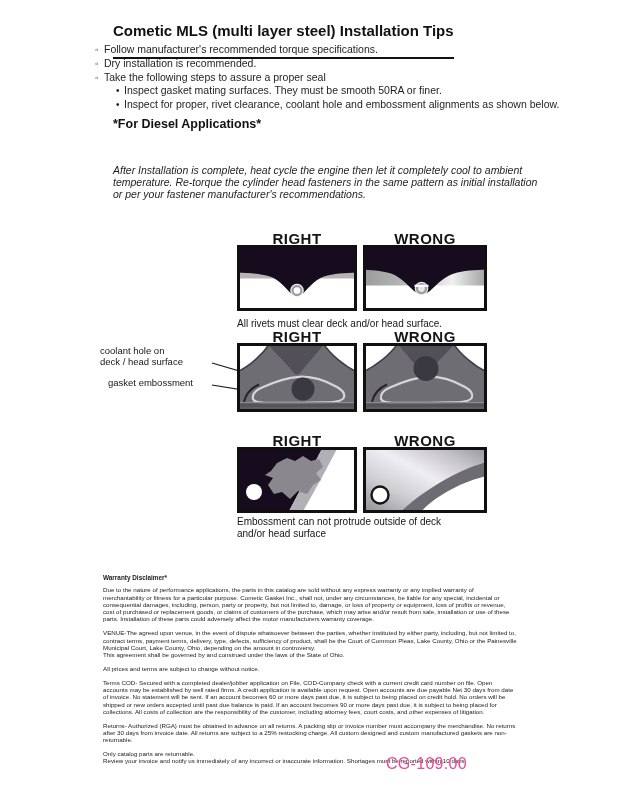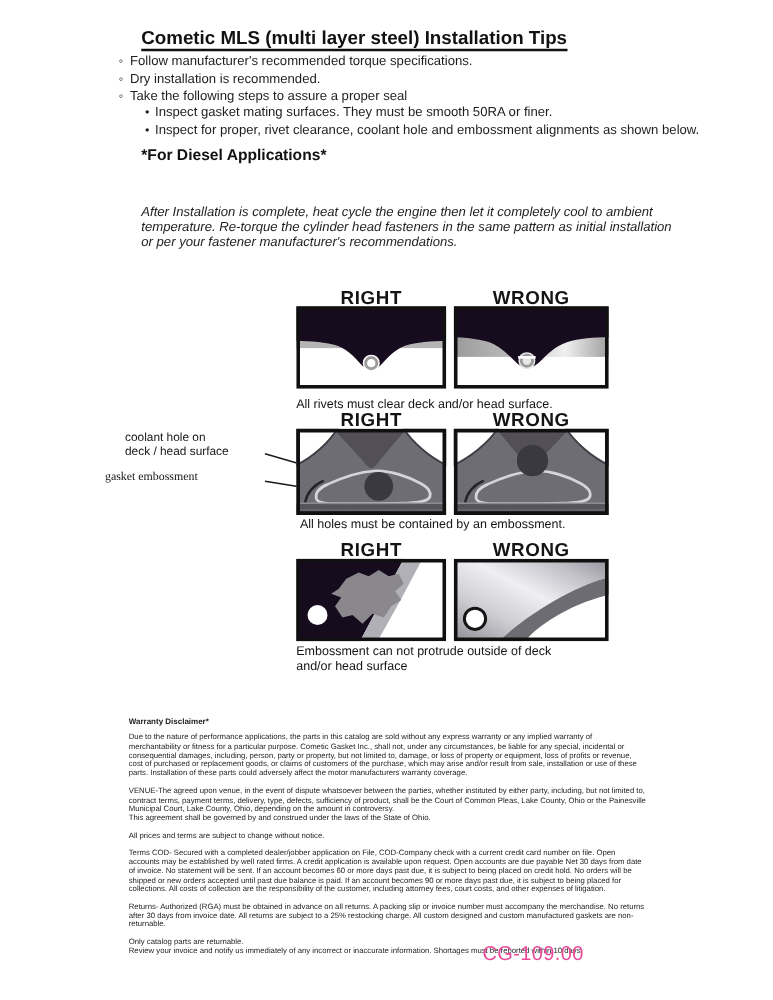--- a/index.html
+++ b/index.html
@@ -1,20 +1,20 @@
 <!DOCTYPE html>
 <html><head>
 <meta charset="utf-8">
 <style>
   html,body{margin:0;padding:0;background:#ffffff;}
   .page{position:relative;width:618px;height:800px;background:#ffffff;overflow:hidden;
         font-family:"Liberation Sans", sans-serif;color:#1c1c1c;}
   .abs{position:absolute;}
   .title{left:113px;top:22px;font-size:15px;font-weight:bold;color:#111;
-         border-bottom:2px solid #111;padding-bottom:0;white-space:nowrap;}
+         border-bottom:2px solid #111;padding-bottom:18px;white-space:nowrap;}
   .bullets{left:95px;top:43px;font-size:10.5px;line-height:13.8px;color:#1e1e1e;width:505px;}
   .b-row{white-space:nowrap;}
   .b-glyph{display:inline-block;width:9px;font-size:10px;}
   .b-sub{padding-left:21px;}
   .b-sub .b-glyph{width:8px;}
   .diesel-h{left:113px;top:117px;font-size:12.5px;font-weight:bold;color:#111;text-align:center;}
   .para{left:113px;width:450px;font-size:10.5px;line-height:12px;color:#1e1e1e;
         white-space:pre-line;margin:0;}
   .p1{top:134px;} .p2{top:164px;font-style:italic;} .p3{top:204px;}
   .dg-label{font-size:15px;font-weight:bold;color:#141414;text-align:center;letter-spacing:.5px;}
@@ -23,21 +23,21 @@
   .r3-right{left:237px;top:432px;width:120px;} .r3-wrong{left:363px;top:432px;width:124px;}
   .box1r{left:237px;top:245px;} .box1w{left:363px;top:245px;}
   .box2r{left:237px;top:343px;} .box2w{left:363px;top:343px;}
   .box3r{left:237px;top:447px;} .box3w{left:363px;top:447px;}
   .caption{font-size:10px;color:#151515;white-space:pre-line;}
   .cap1{left:237px;top:302px;width:300px;margin-top:16px;}
   .cap2{left:240px;top:414px;width:300px;}
   .cap3{left:237px;top:516px;width:240px;line-height:12px;}
   .callout{font-size:9.5px;line-height:11px;color:#161616;text-align:left;white-space:pre-line;}
   .co1{left:100px;top:345px;width:112px;}
-  .co2{left:84px;top:377px;width:112px;font-family:Liberation Serif, serif;}
+  .co2{left:108px;top:377px;width:112px;}
   .leaders{left:205px;top:352px;pointer-events:none;}
   .legal{left:103px;top:574px;width:414px;font-size:6.2px;line-height:7.3px;color:#222;}
   .legal h4{margin:0 0 5px 0;font-size:6.4px;}
   .legal p{margin:0 0 6.5px 0;white-space:pre-line;}
   .legal p.tight{margin-bottom:0;}
   .docnum{left:386px;top:755px;font-size:16px;color:#ec4899;letter-spacing:.3px;}
   svg{display:block;}
 </style>
 </head>
 <body>
@@ -124,21 +124,20 @@
     <path d="M124,0 H90 C97,11 111,23 124,29 Z" fill="#ffffff" stroke="#403d46" stroke-width="1.5"></path>
     <path d="M9,59 C11,50 16,45 24,41.5" fill="none" stroke="#26232b" stroke-width="2"></path>
     <path d="M18,56 C17,51 20,47.5 27,44.5 C39,39 53,34.5 64,33.8 C77,33 92,38.5 102,44 C108,47.4 110,50.5 109,54 C108,57.8 101,59.2 91,59.4 C70,59.8 42,60 29,59.8 C22,59.7 19,58.5 18,56 Z" fill="none" stroke="#d6d4da" stroke-width="2.2"></path>
     <circle cx="63" cy="25.5" r="12.5" fill="#3a3841"></circle>
     <rect x="0" y="59" width="124" height="1.3" fill="#8e8c93"></rect>
     <rect x="0" y="60.3" width="124" height="8.7" fill="#56545b"></rect>
     <rect x="0" y="64.5" width="124" height="1" fill="#6d6b72"></rect>
     <rect x="1.5" y="1.5" width="121" height="66" fill="none" stroke="#101010" stroke-width="3"></rect>
   </svg>
 
-  <div class="abs caption cap2">All holes must be contained by an embossment.</div>
 
   <div class="abs dg-label r3-right">RIGHT</div>
   <div class="abs dg-label r3-wrong">WRONG</div>
 
   <svg class="abs box3r" width="120" height="66" viewBox="0 0 120 66">
     <rect x="0" y="0" width="120" height="66" fill="#ffffff"></rect>
     <path d="M0,0 H86 Q69,32 51,66 H0 Z" fill="#170b1e"></path>
     <path d="M86,0 H101 Q84,33 65,66 H51 Q69,32 86,0 Z" fill="#b2b0b7"></path>
     <polygon points="34,24 40,16 50,11 58,14 66,9 74,14 82,12 86,20 79,26 84,33 76,38 70,47 61,44 53,52 45,45 37,47 31,38 36,31 28,28" fill="#8a888d"></polygon>
     <circle cx="17" cy="45" r="8" fill="#ffffff"></circle>

